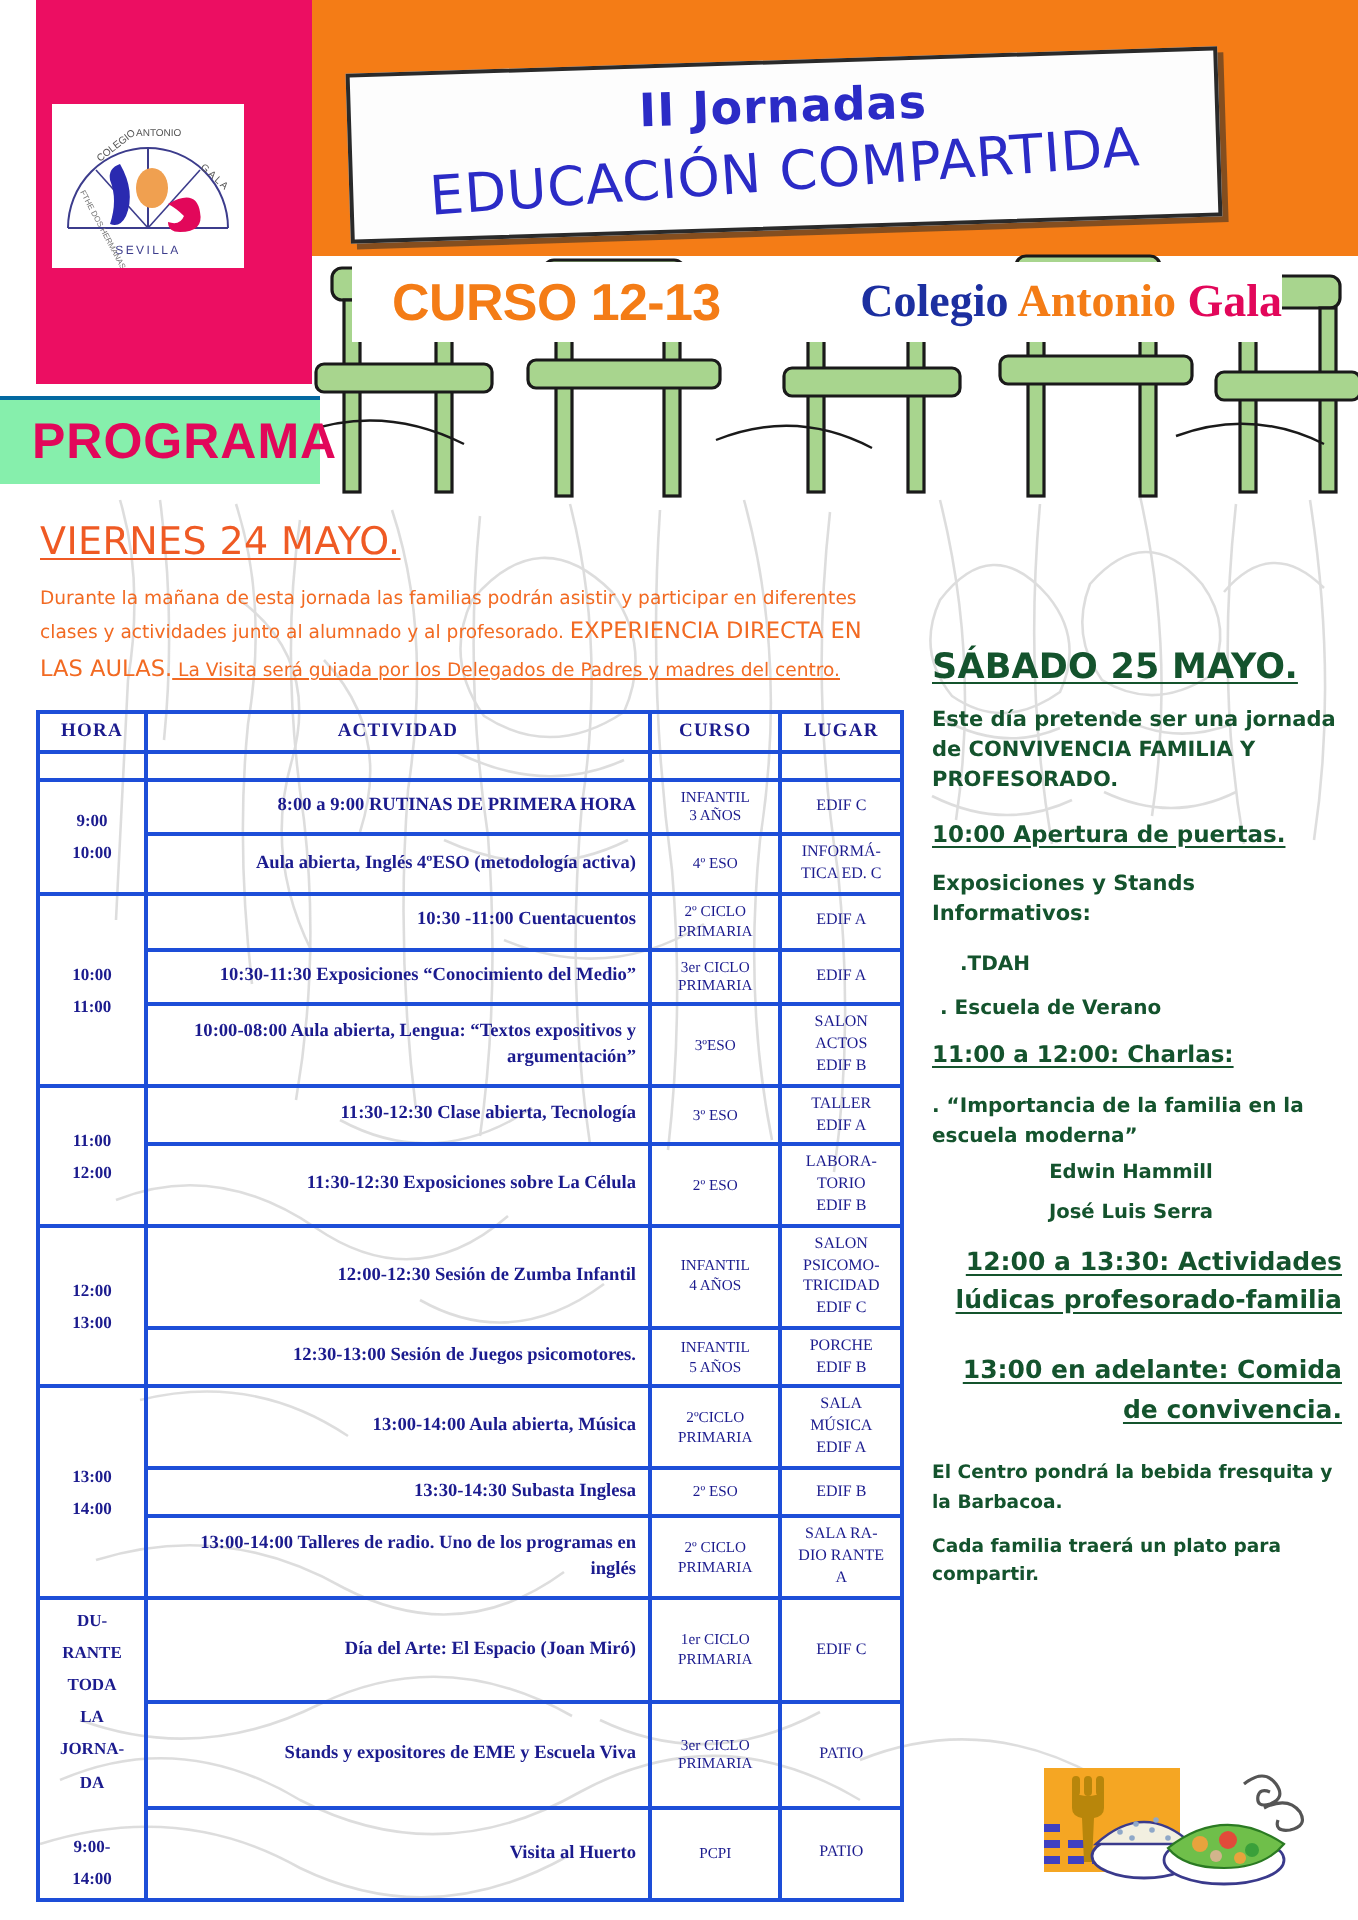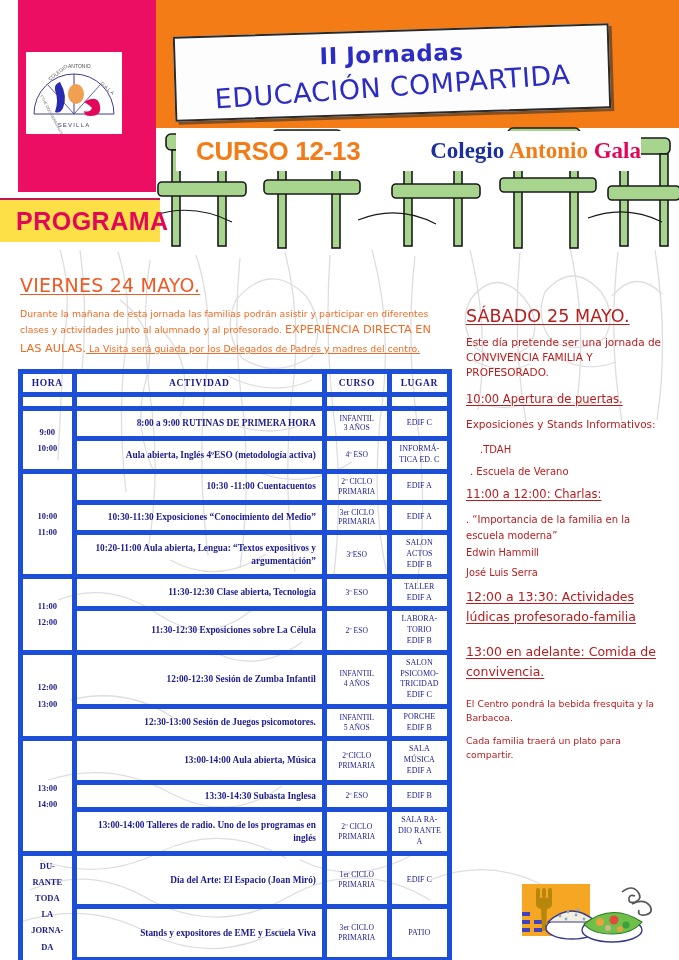--- a/index.html
+++ b/index.html
@@ -37,22 +37,22 @@
     background:#ec0e62;
   }
   .logo-box {
     position:absolute; left:26px; top:52px; width:96px; height:82px;
     background:#ffffff;
   }
   .logo-box svg { display:block; }
 
   .programa-strip {
     position:absolute; left:0px; top:198px; width:160px; height:44px;
-    background:#fde047;
-    border-top:2px solid #be185d;
+    background:#86efac;
+    border-top:2px solid #0369a1;
     display:flex; align-items:center;
   }
   .programa-text {
     color:#e2075a; font-family:"Liberation Sans", sans-serif;
     font-size:25px; font-weight:700; letter-spacing:0.5px;
     padding-left:16px;
   }
 
   
   .title-plaque {
@@ -97,39 +97,39 @@
   .c-gala    { color:#e2075a; }
 
   
   #left-col {
     position:absolute; left:18px; top:258px; width:440px; z-index:2;
   }
   .viernes-title {
     color:#ef5a24; font-family:"DejaVu Sans", sans-serif;
     font-size:19px; font-weight:400; letter-spacing:0.2px;
     text-decoration:underline; text-underline-offset:2px;
-    margin:16px 0 10px 2px;
+    margin:2px 0 10px 2px;
   }
   .intro-p {
     color:#f26a22; font-family:"DejaVu Sans", sans-serif;
     font-size:9.3px; line-height:1.65; margin:0 0 10px 2px;
     width:420px;
   }
   .intro-p .big { font-size:11.3px; }
   .intro-p .udl { text-decoration:underline; }
 
   
   table.prog {
     border-collapse:collapse; width:434px;
     background:transparent;
     font-family:"Liberation Serif", serif;
     border:2px solid #1a1a7a;
   }
   table.prog td, table.prog th {
-    border:5px solid #1d4ed8;
+    border:2px solid #1d4ed8;
     color:#1b1b8e;
     vertical-align:middle;
   }
   table.prog th {
     font-size:9.5px; font-weight:700; letter-spacing:0.6px;
     padding:4px 2px; text-align:center;
   }
   td.c-hora {
     width:48px; text-align:center; font-size:8.5px; font-weight:700;
     line-height:1.9; padding:2px 0;
@@ -145,43 +145,44 @@
   td.c-lugar {
     width:54px; text-align:center; font-size:8px; line-height:1.35;
     padding:3px 1px; font-weight:400;
   }
   tr.spacer td { height:14px; }
   td.thick-top { border-top:2px solid #17177e; }
   td.thick-bottom { border-bottom:2px solid #17177e; }
 
   
   #right-col {
-    position:absolute; left:466px; top:306px; width:205px; z-index:2;
+    position:absolute; left:466px; top:324px; width:205px; z-index:2;
     font-family:"DejaVu Sans", sans-serif;
-    color:#b91c1c;
+    color:#14532d;
+    font-weight:bold;
   }
   .sab-title {
     font-size:17.5px; text-decoration:underline; text-underline-offset:2px;
     margin:0 0 9px 0; letter-spacing:0.1px;
   }
   .r-p {
     font-size:10.5px; line-height:1.45; margin:0 0 10px 0;
   }
   .r-h {
     font-size:11.5px; text-decoration:underline; text-underline-offset:2px;
     line-height:1.5; margin:0 0 9px 0;
   }
   .r-item { font-size:10px; line-height:1.5; margin:0 0 7px 14px; }
   .r-item2 { font-size:10px; line-height:1.5; margin:0 0 7px 4px; }
   .r-q { font-size:10px; line-height:1.55; margin:0 0 4px 0; }
-  .r-sign { font-size:9.8px; text-align:left; margin:0 0 9px 0; padding-right:6px; }
+  .r-sign { font-size:9.8px; text-align:center; margin:0 0 9px 0; padding-right:6px; }
   .r-small { font-size:9.3px; line-height:1.55; margin:0 0 8px 0; }
   .r-h-big {
     font-size:12.5px; text-decoration:underline; text-underline-offset:2px;
-    line-height:1.55; margin:0 0 16px 0;
+    line-height:1.55; margin:0 0 16px 0;text-align:right;
   }
 
   
   #food-art {
     position:absolute; left:516px; top:878px; width:138px; height:76px; z-index:3;
   }
   #food-art svg { display:block; }
 </style>
 </head>
 <body>
@@ -369,21 +370,21 @@
           <td class="c-act">10:30-11:30 Exposiciones “Conocimiento del Medio”</td>
           <td class="c-curso">
             <div>3er CICLO</div>
             <div>PRIMARIA</div>
           </td>
           <td class="c-lugar">
             <div>EDIF A</div>
           </td>
         </tr>
         <tr>
-          <td class="c-act">10:20-11:00 Aula abierta, Lengua: “Textos expositivos y argumentación”</td>
+          <td class="c-act">10:00-08:00 Aula abierta, Lengua: “Textos expositivos y argumentación”</td>
           <td class="c-curso">
             <div>3ºESO</div>
           </td>
           <td class="c-lugar">
             <div>SALON</div>
             <div>ACTOS</div>
             <div>EDIF B</div>
           </td>
         </tr>
         <tr>

